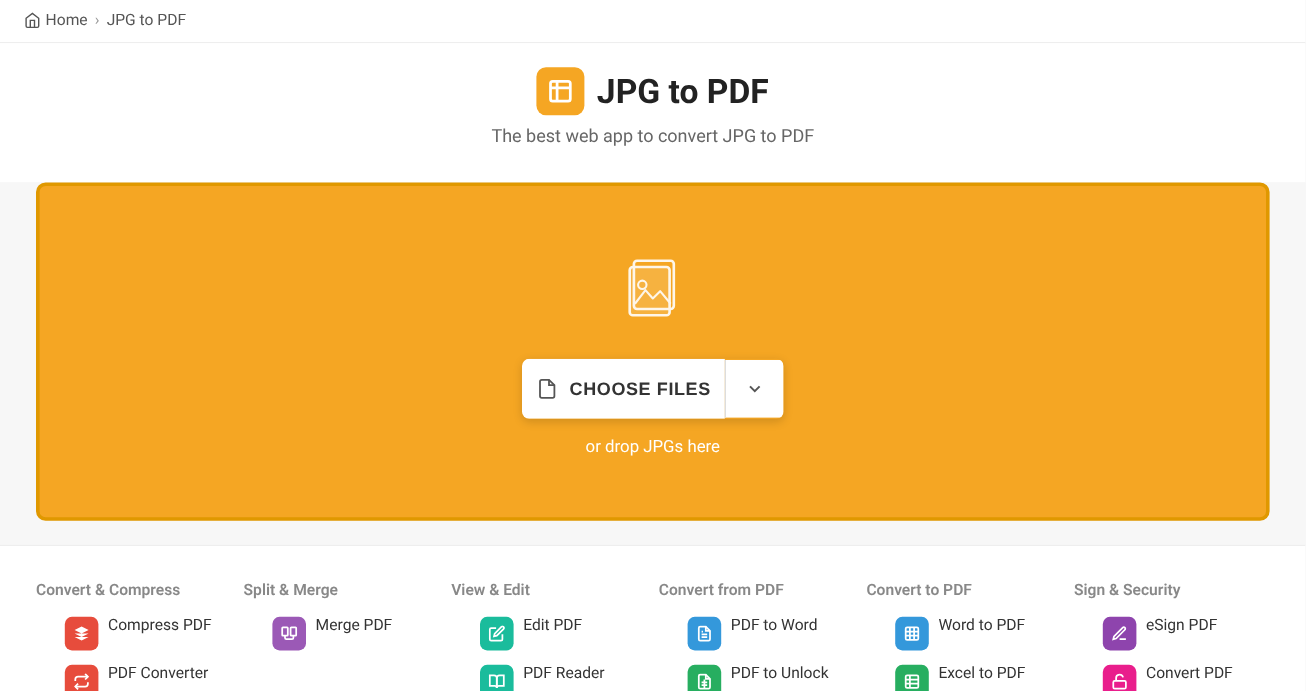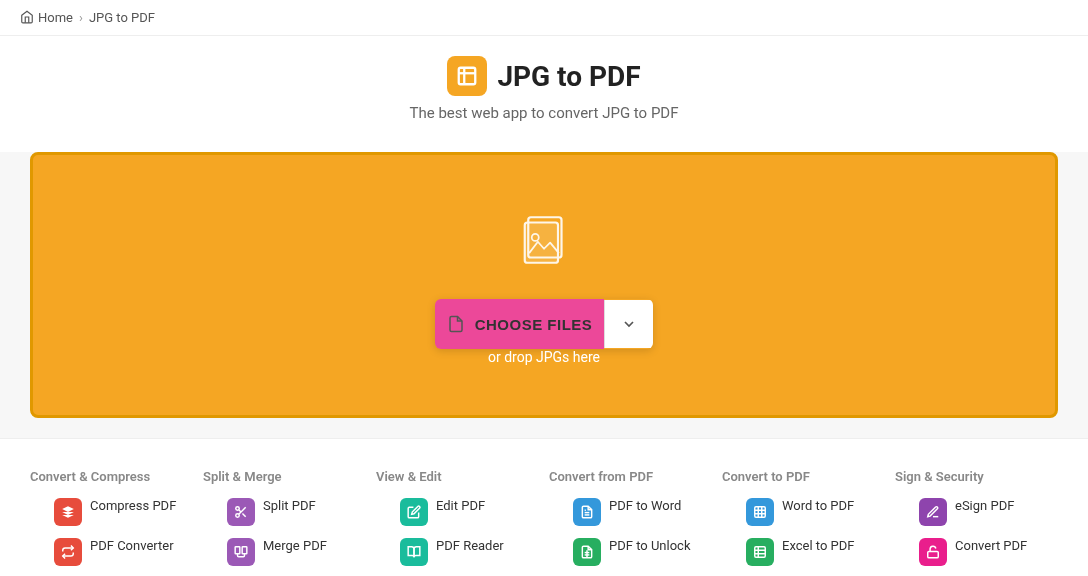--- a/index.html
+++ b/index.html
@@ -99,21 +99,21 @@
     }
 
     .choose-files-row {
       display: flex;
       align-items: center;
       border-radius: 6px;
       overflow: hidden;
       box-shadow: 0 2px 8px rgba(0,0,0,0.15);
     }
     .choose-files-btn {
-      background: #ec4899;
+      background: #ffffff;
       border: none;
       padding: 16px 12px;
       font-size: 15px;
       font-weight: 700;
       color: #333;
       cursor: pointer;
       display: flex;
       align-items: center;
       gap: 10px;
       letter-spacing: 0.5px;
@@ -122,20 +122,21 @@
       background: #fff;
       border: none;
       border-left: 1px solid #ddd;
       padding: 16px 16px;
       cursor: pointer;
       display: flex;
       align-items: center;
       justify-content: center;
     }
     .drop-hint {
+      margin-top: 16px;
       color: #fff;
       font-size: 14px;
     }
 
     
     .tools-section {
       background: #fff;
       padding: 30px 30px 20px;
       border-top: 1px solid #eee;
     }
@@ -272,32 +273,20 @@
         </div>
         <span class="tool-label">PDF Converter</span>
       </div>
     </div>
 
     <div>
       <div class="tool-category-title">Split &amp; Merge</div>
       <div class="tool-item">
         <div class="tool-icon icon-purple">
           <svg width="14" height="14" viewBox="0 0 24 24" fill="none" stroke="white" stroke-width="2.5">
-              <circle cx="6" cy="6" r="3"></circle>
-              <circle cx="6" cy="18" r="3"></circle>
-              <line x1="20" y1="4" x2="8.12" y2="15.88"></line>
-              <line x1="14.47" y1="14.48" x2="20" y2="20"></line>
-              <line x1="8.12" y1="8.12" x2="12" y2="12"></line>
-            </svg>
-        </div>
-        <span class="tool-label">Split PDF</span>
-      </div>
-      <div class="tool-item">
-        <div class="tool-icon icon-purple">
-          <svg width="14" height="14" viewBox="0 0 24 24" fill="none" stroke="white" stroke-width="2.5">
               <rect x="2" y="3" width="8" height="12" rx="1"></rect>
               <rect x="14" y="3" width="8" height="12" rx="1"></rect>
               <path d="M6 15v3a2 2 0 0 0 2 2h8a2 2 0 0 0 2-2v-3"></path>
             </svg>
         </div>
         <span class="tool-label">Merge PDF</span>
       </div>
     </div>
 
     <div>

